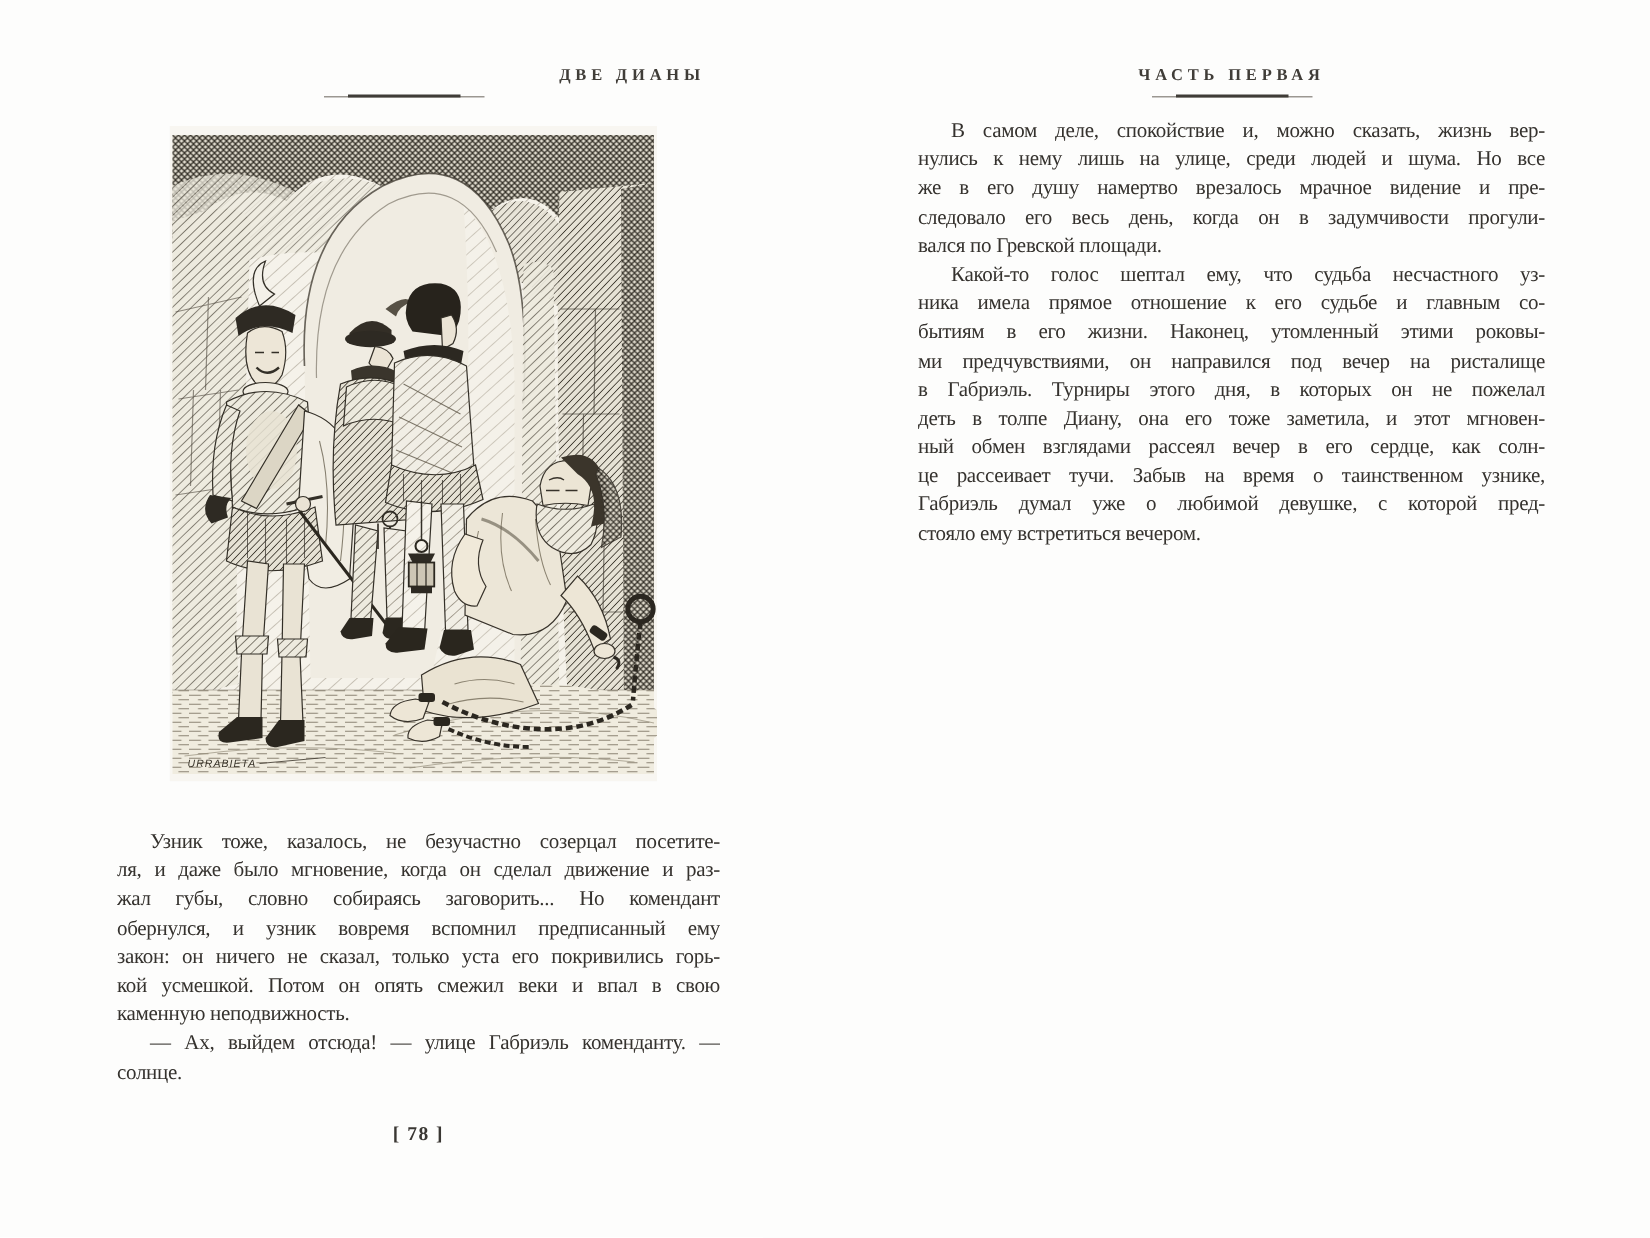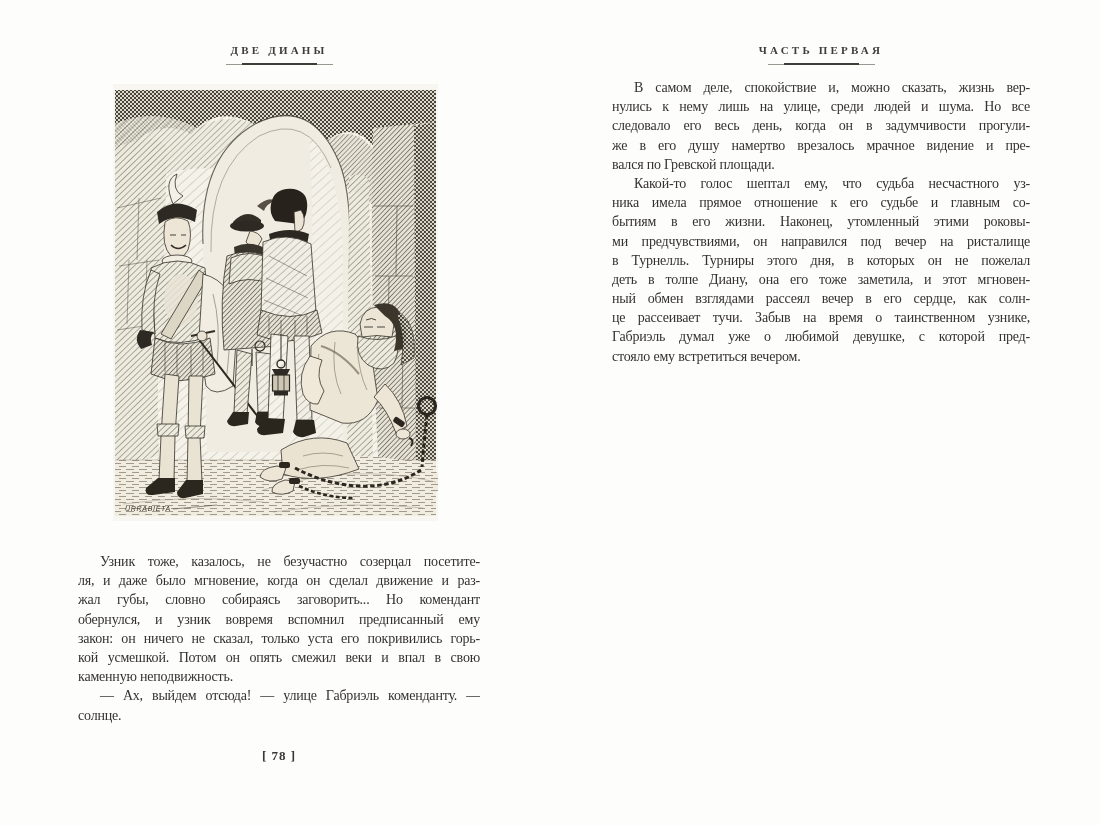--- a/index.html
+++ b/index.html
@@ -36,21 +36,21 @@
   .engraving{position:absolute; left:113px; top:84px; width:325px; height:437px; margin:0;}
   .sig{font-family:"Liberation Sans","DejaVu Sans",sans-serif; font-style:italic;
        font-size:7px; letter-spacing:0.7px; fill:#3b362c;}
 </style>
 </head>
 <body>
 
 <div class="spread">
 
   <section>
-    <div class="running-head" style="left:78px;width:402px;">
+    <div class="running-head" style="left:68px;width:402px;text-align:right;">
       <div class="rh-title">ДВЕ ДИАНЫ</div>
       <div class="rh-rule">
         <span class="rh-rule-thin"></span>
         <span class="rh-rule-thick"></span>
       </div>
     </div>
 
     <figure class="engraving">
       <svg width="325" height="437" viewBox="0 0 325 437" aria-hidden="true">
         <defs>
@@ -231,30 +231,30 @@
       <div class="rh-rule">
         <span class="rh-rule-thin"></span>
         <span class="rh-rule-thick"></span>
       </div>
     </div>
 
     <div class="page-text right-text">
         <div class="para">
           <div class="line indent">В самом деле, спокойствие и, можно сказать, жизнь вер-</div>
           <div class="line">нулись к нему лишь на улице, среди людей и шума. Но все</div>
+          <div class="line">же в его душу намертво врезалось мрачное видение и пре-</div>
           <div class="line">следовало его весь день, когда он в задумчивости прогули-</div>
-          <div class="line">же в его душу намертво врезалось мрачное видение и пре-</div>
           <div class="line last">вался по Гревской площади.</div>
         </div>
         <div class="para">
           <div class="line indent">Какой-то голос шептал ему, что судьба несчастного уз-</div>
           <div class="line">ника имела прямое отношение к его судьбе и главным со-</div>
           <div class="line">бытиям в его жизни. Наконец, утомленный этими роковы-</div>
           <div class="line">ми предчувствиями, он направился под вечер на ристалище</div>
-          <div class="line">в Турнелль. Турниры этого дня, в которых он не пожелал</div>
+          <div class="line">в Габриэль. Турниры этого дня, в которых он не пожелал</div>
           <div class="line">деть в толпе Диану, она его тоже заметила, и этот мгновен-</div>
           <div class="line">ный обмен взглядами рассеял вечер в его сердце, как солн-</div>
           <div class="line">це рассеивает тучи. Забыв на время о таинственном узнике,</div>
           <div class="line">Габриэль думал уже о любимой девушке, с которой пред-</div>
           <div class="line last">стояло ему встретиться вечером.</div>
         </div>
       </div>
   </section>
 
 </div>

